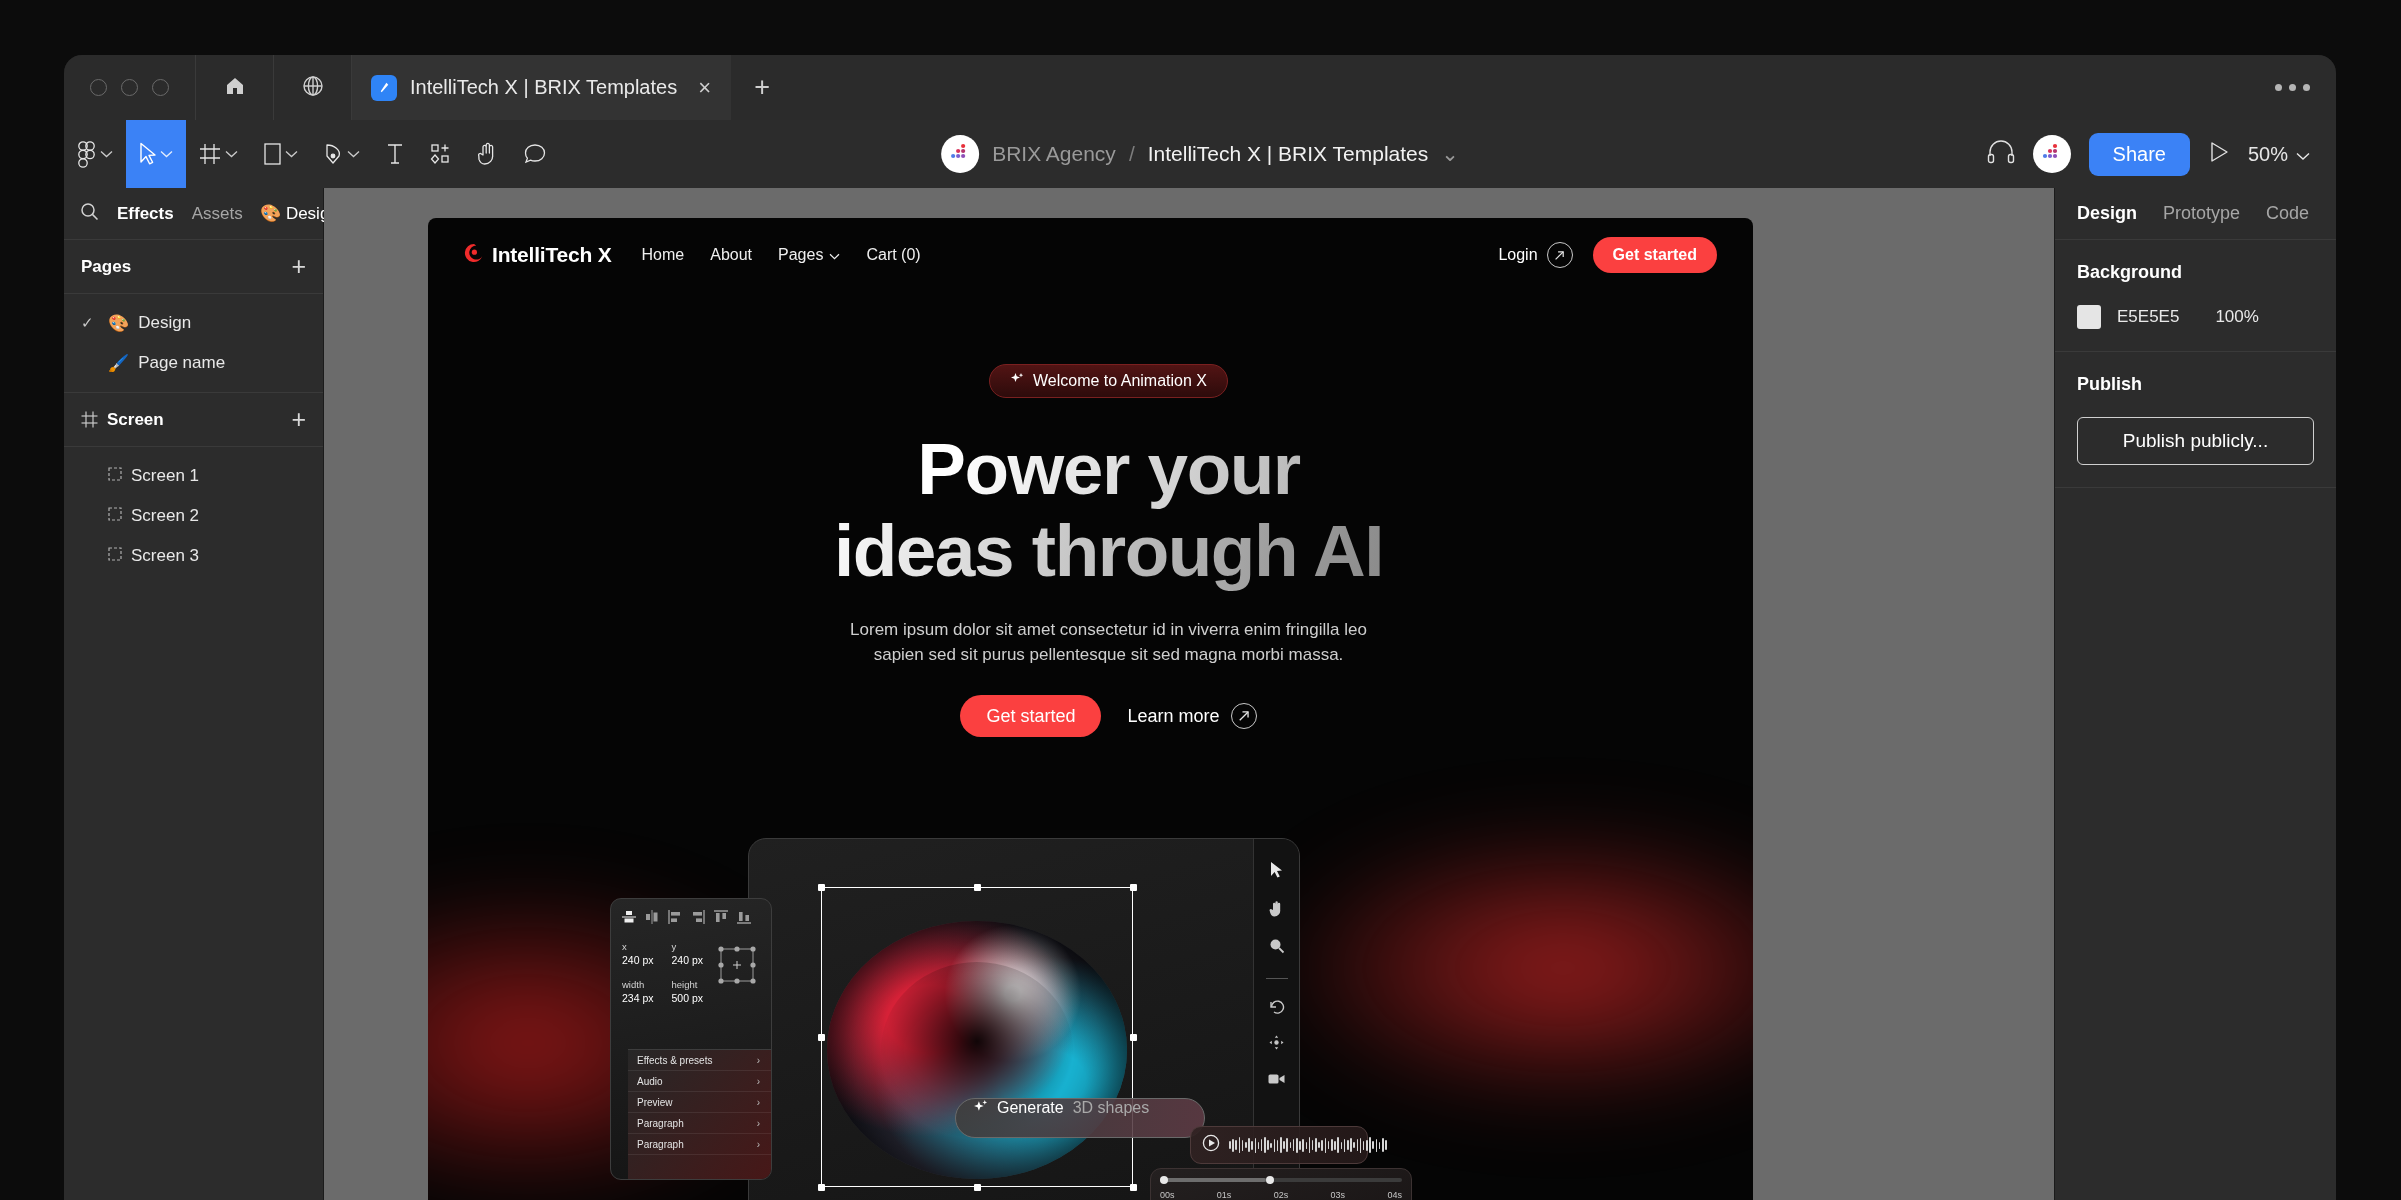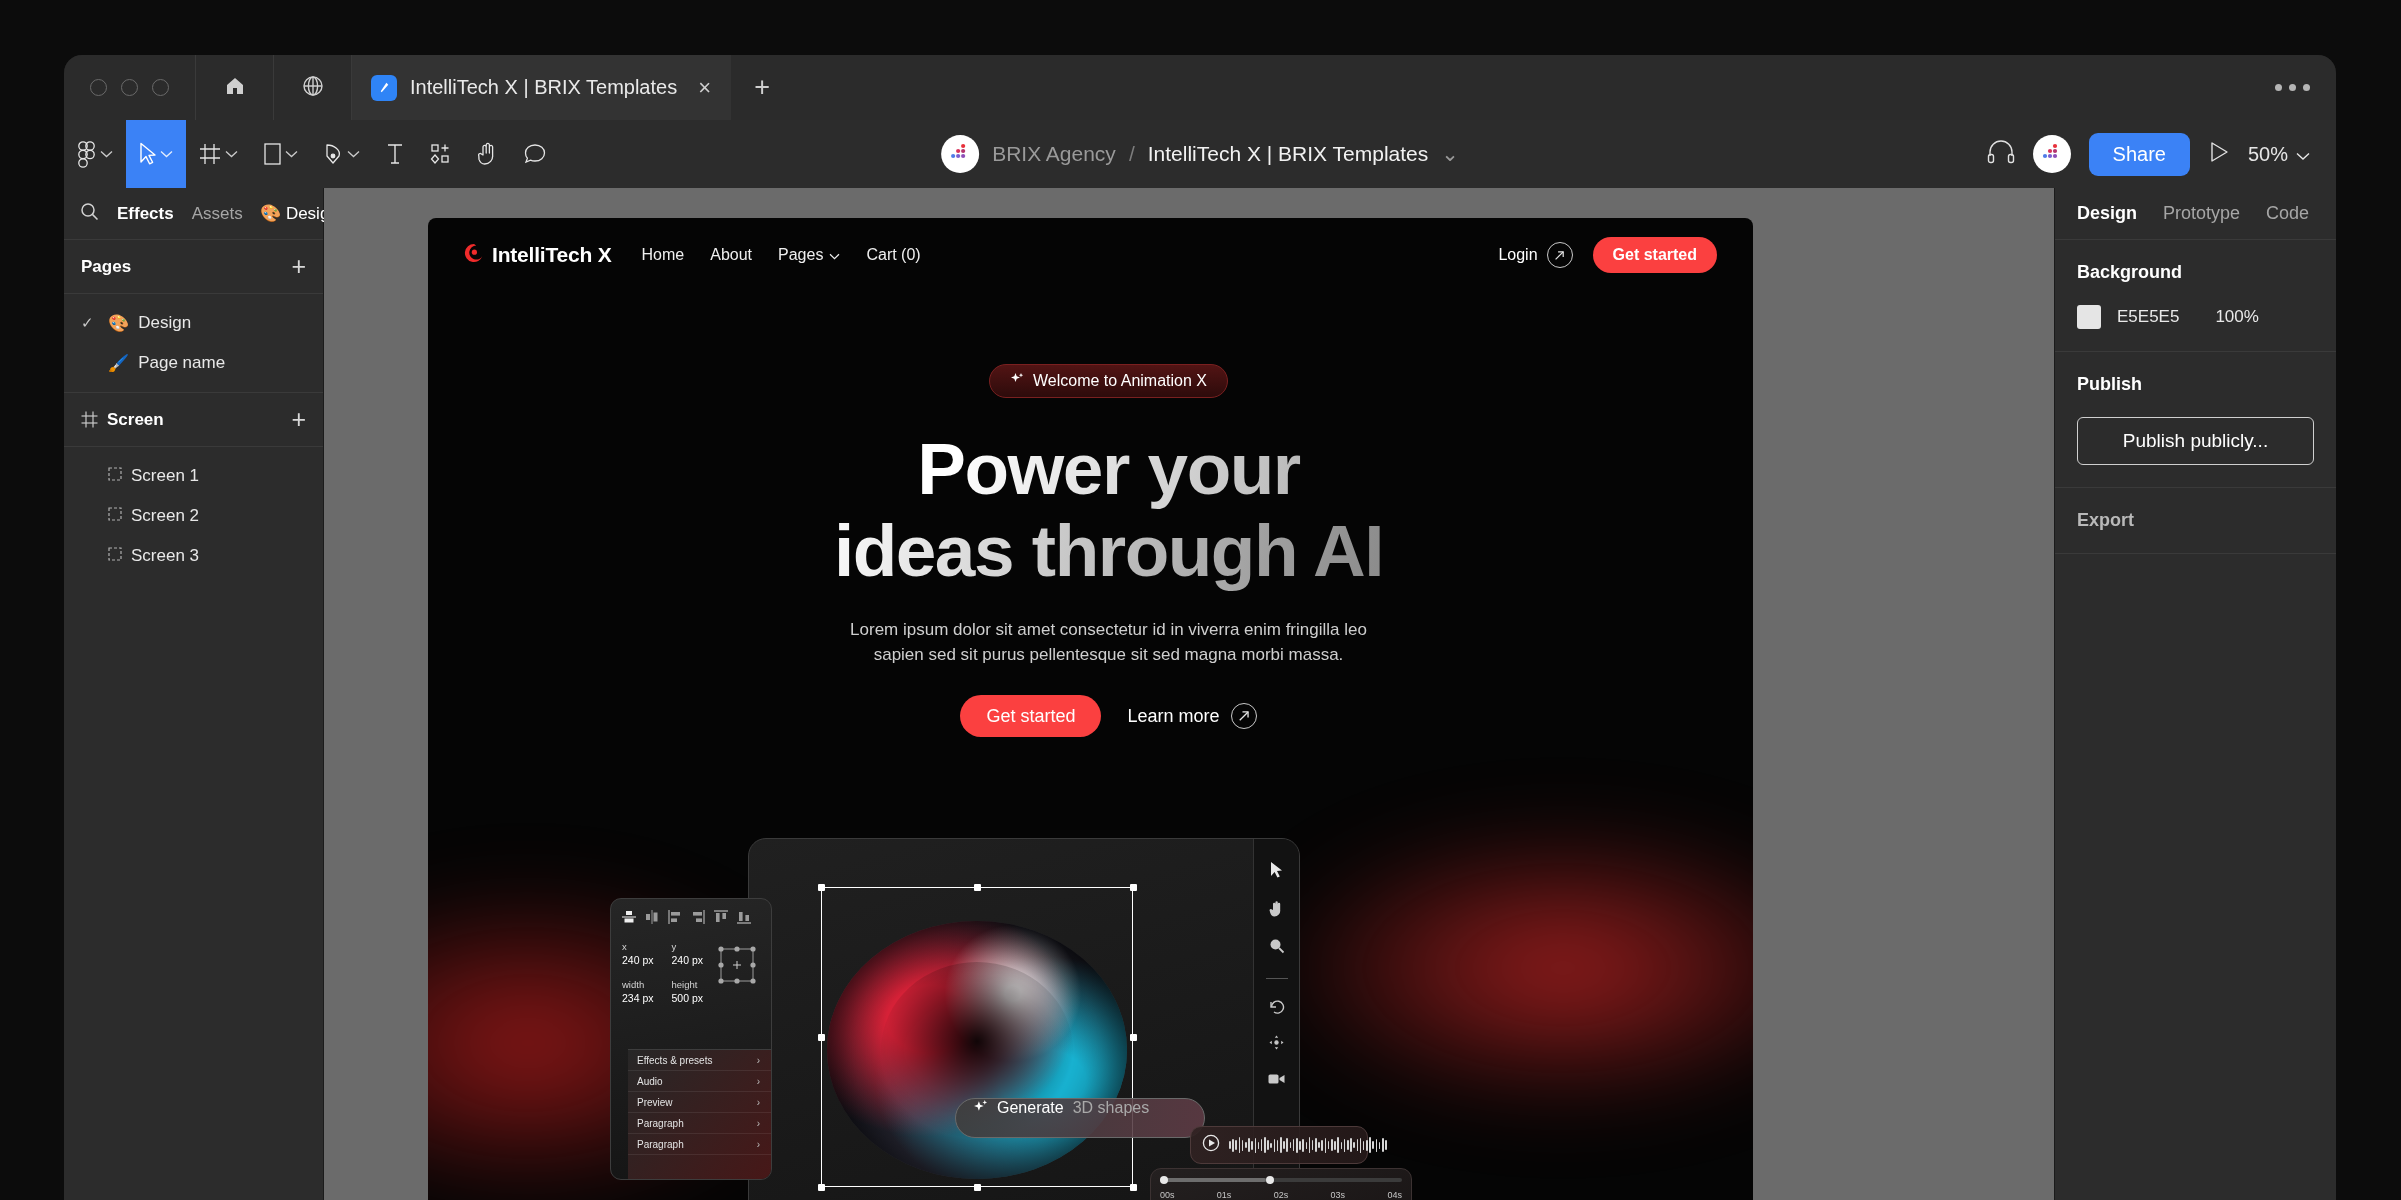--- a/index.html
+++ b/index.html
@@ -989,19 +989,16 @@
         <div class="swatch-row">
           <span class="swatch" id="bgswatch" style="background: rgb(229, 229, 229);"></span>
           <span class="swatch-hex">E5E5E5</span>
           <span class="swatch-op">100%</span>
         </div>
       </div>
       <div class="rp-sec">
         <div class="rp-title">Publish</div>
         <button class="pub-btn">Publish publicly...</button>
       </div>
-      <div class="rp-sec export">
-        <div class="rp-title">Export</div>
-      </div>
     </div>
 
   </div>
 </div>
 
 </body></html>

